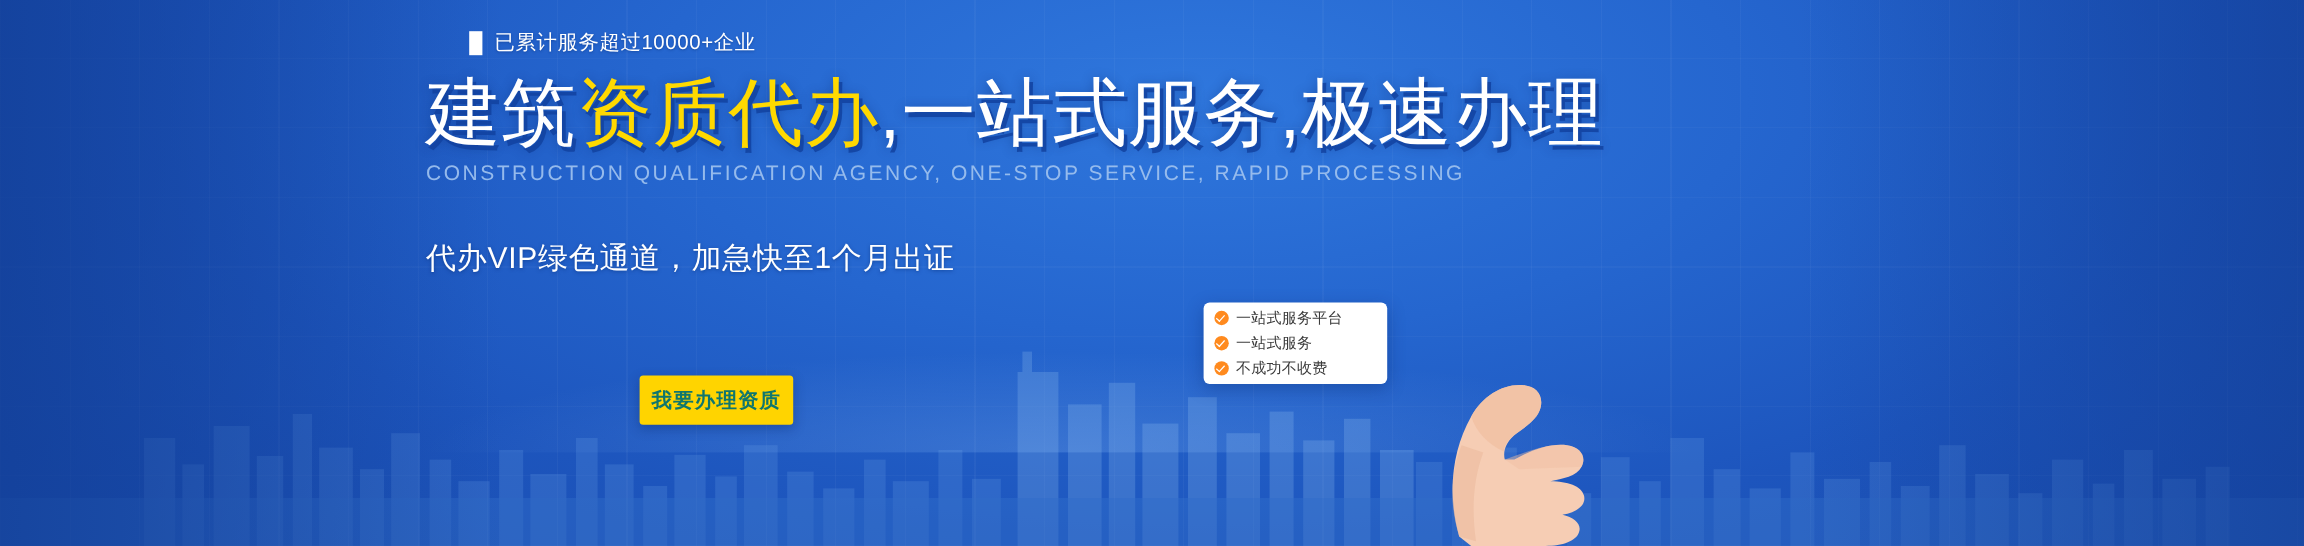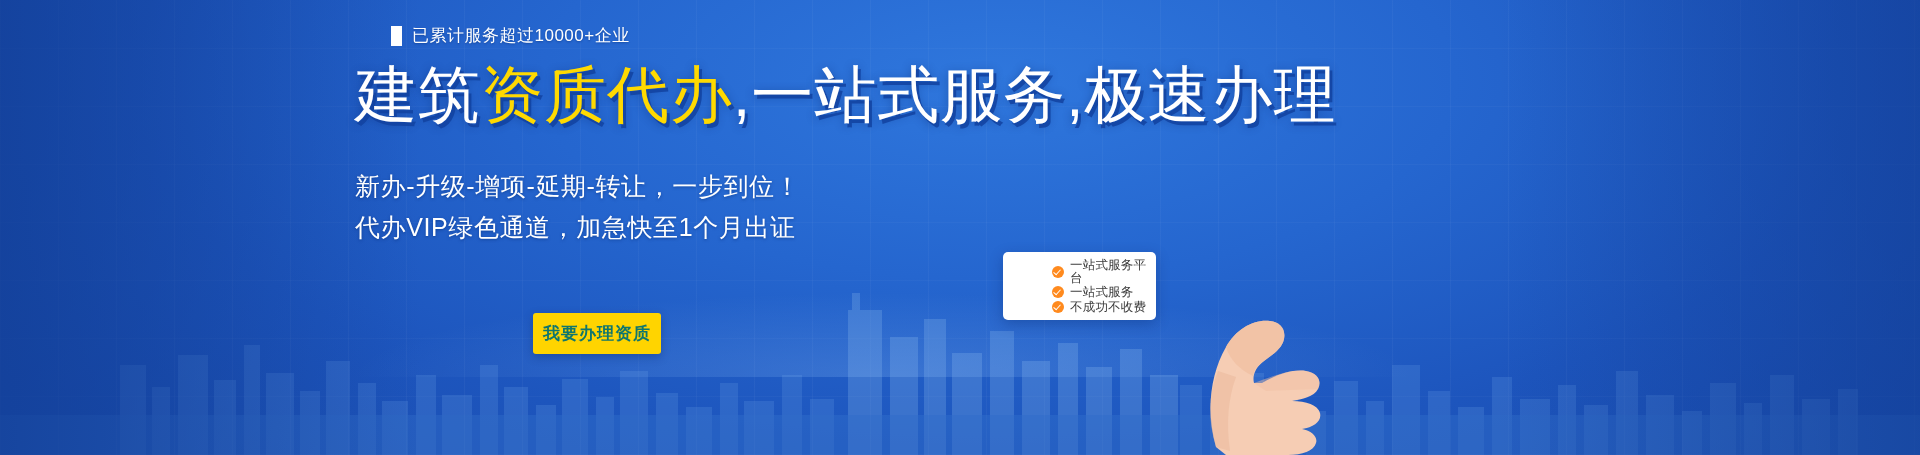--- a/index.html
+++ b/index.html
@@ -125,21 +125,20 @@
     background:#ffffff;
     border-radius:5px;
     box-shadow:0 4px 14px rgba(0,30,90,.28);
     padding:7px 9px;
     display:flex; flex-direction:column; justify-content:space-between;
   }
   .card-item {
     display:flex; align-items:center; gap:6px;
     font-size:12.5px; color:#3b3b3b; letter-spacing:.2px;
     line-height:1;
-    margin-left:40px;
   }
   .check {
     flex:0 0 auto;
     width:12px; height:12px; border-radius:50%;
     background:#ff8a1e;
     position:relative;
   }
   .check::after {
     content:"";
     position:absolute; left:3.4px; top:2px;
@@ -230,23 +229,23 @@
 
   <div class="content">
 
     <div class="eyebrow">
       <span class="bar"></span>
       <span>已累计服务超过10000+企业</span>
     </div>
 
     <div class="headline"><span>建筑</span><span class="hl-yellow">资质代办</span><span>,一站式服务,极速办理</span></div>
 
+    <div class="subtitle-en">CONSTRUCTION QUALIFICATION AGENCY, ONE-STOP SERVICE, RAPID PROCESSING</div>
 
     <div class="points">
-      <div class="point-line">新办-升级-增项-延期-转让，一步到位！</div>
       <div class="point-line">代办VIP绿色通道，加急快至1个月出证</div>
     </div>
   </div>
 
   <button class="cta">我要办理资质</button>
 
   <div class="hand-wrap">
     <svg width="330" height="240" viewBox="0 0 330 240" aria-hidden="true">
       <g>
         <path d="M186 232 C176 196, 180 160, 196 132 C206 114, 224 104, 240 106

